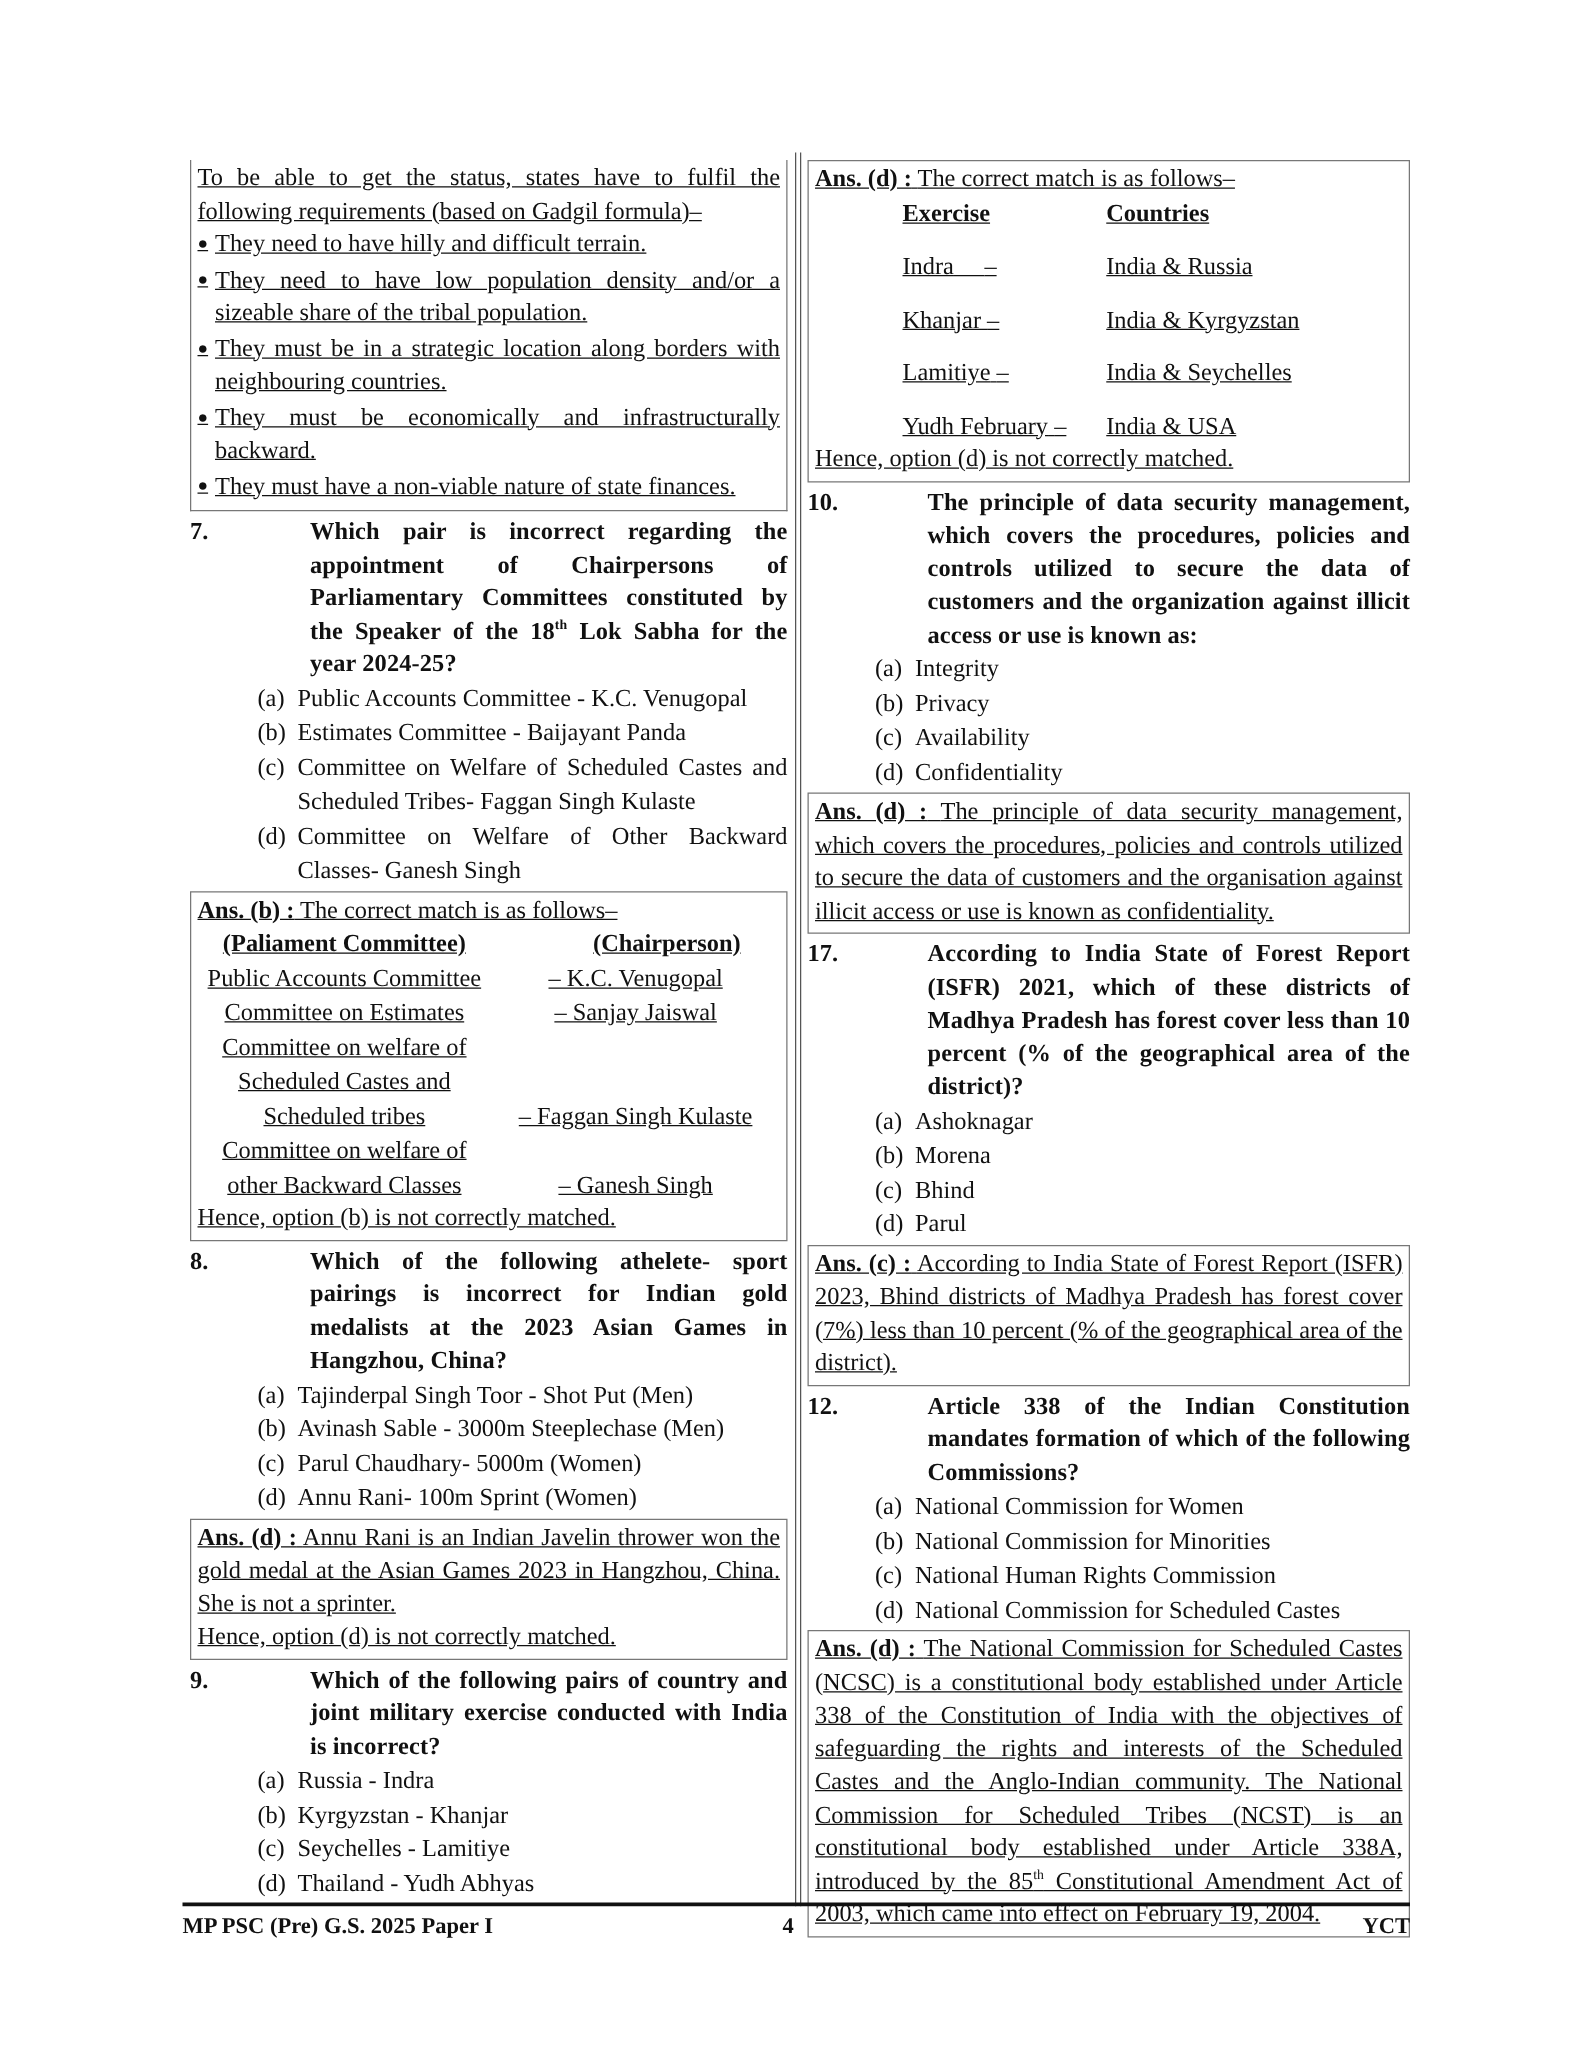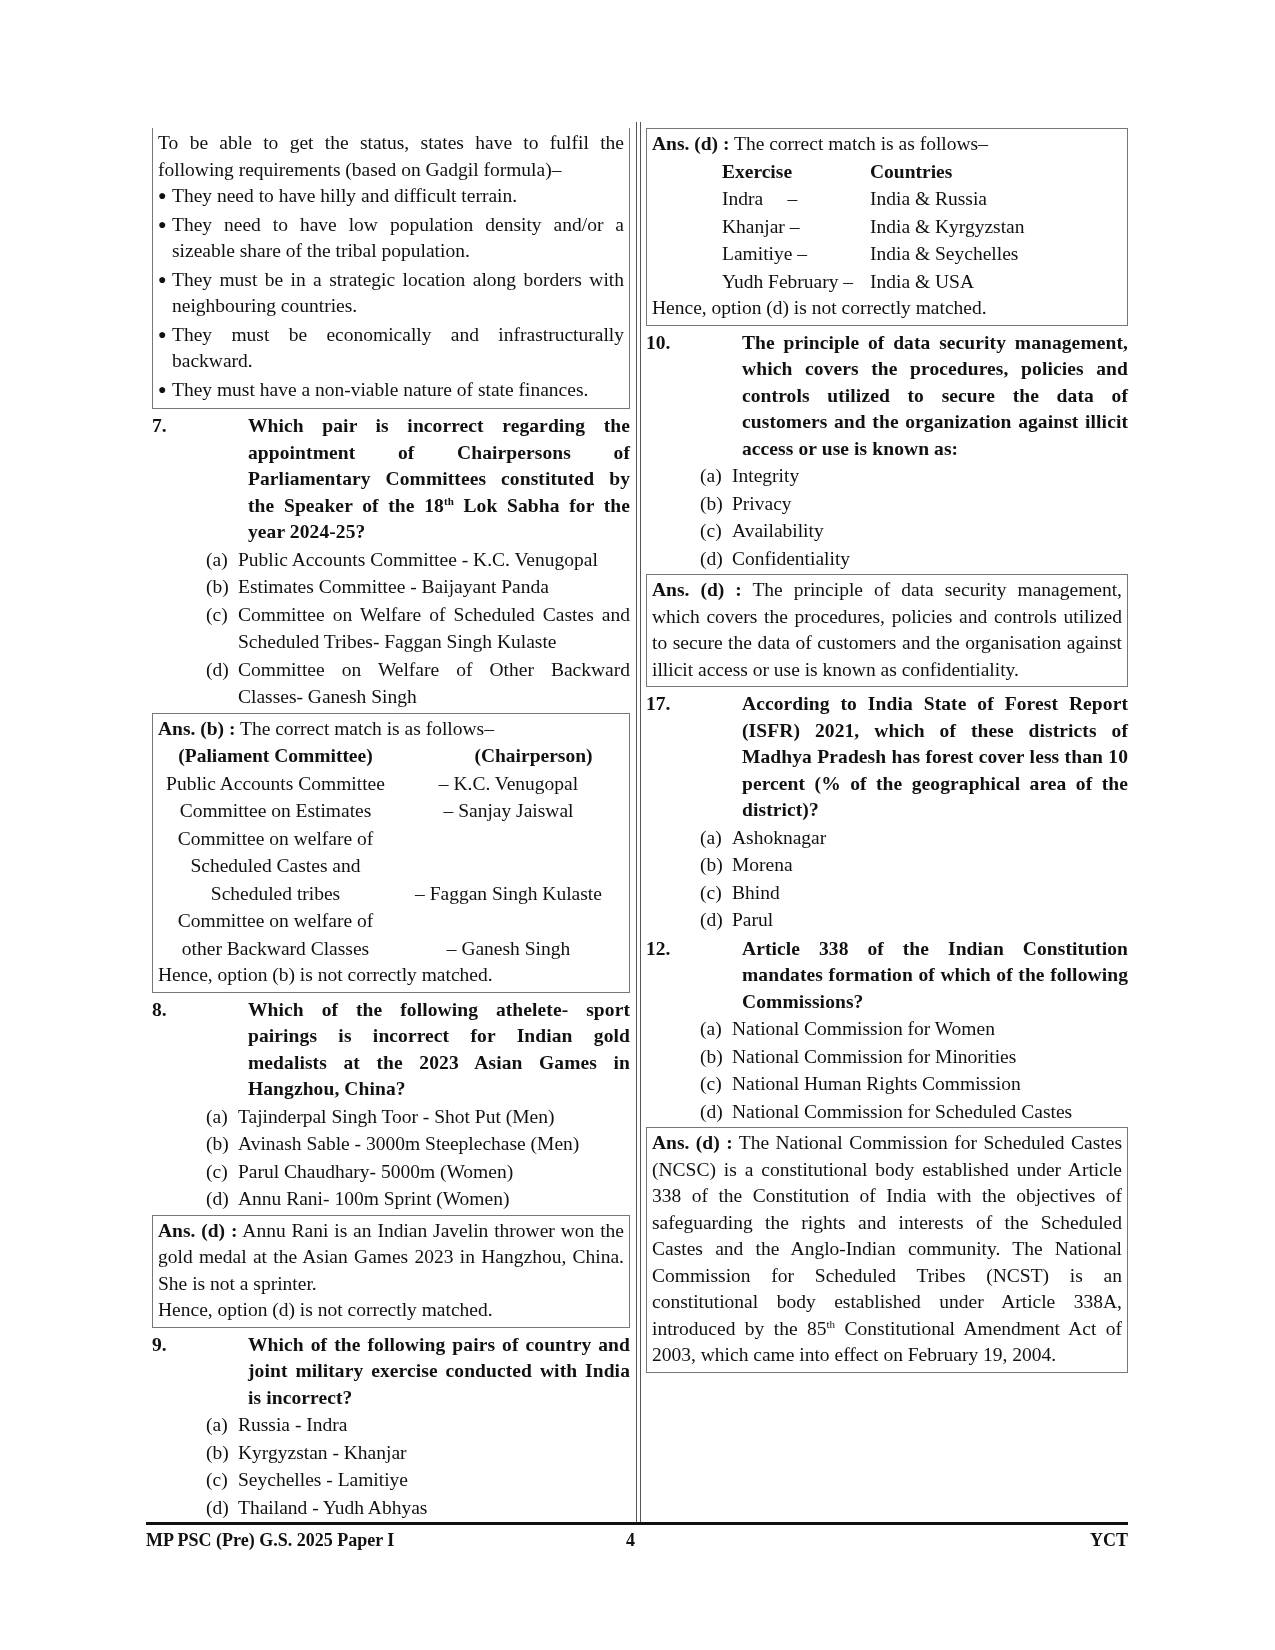--- a/index.html
+++ b/index.html
@@ -3,21 +3,21 @@
 <meta charset="utf-8">
 <style>
   html, body { margin: 0; padding: 0; background: #ffffff; }
   body { width: 1275px; height: 1650px; position: relative; overflow: hidden;
          font-family: "Liberation Serif", "DejaVu Serif", serif; color: #111; font-size: 19.5px; }
   .col { position: absolute; top: 128px; }
   .col-left { left: 152px; width: 478px; }
   .col-right { left: 646px; width: 482px; }
   .divider { position: absolute; top: 122px; height: 1403px; width: 3px;
              border-left: 1.5px solid #555; border-right: 1.5px solid #555; left: 636px; }
-  .box { border: 1.5px solid #777; padding: 2px 5px 3px 5px; margin: 0 0 4px 0; }
+  .box { border: 1.5px solid #777; padding: 2px 5px 3px 5px; margin: 0 0 4px 0; text-decoration: underline; }
   .box.open-top { border-top: none; }
   .line { line-height: 26.5px; }
   .just { text-align: justify; text-align-last: left; }
   .bullet { display: flex; line-height: 26.5px; margin-bottom: 2px; }
   .bullet .dot { width: 14px; flex: none; font-size: 14px; line-height: 26.5px; }
   .bullet .txt { flex: 1; text-align: justify; }
   .q { display: flex; margin-top: 2px; gap: 44px; }
   .q .qn { width: 52px; flex: none; font-weight: bold; line-height: 26.5px; }
   .q .qt { flex: 1; font-weight: bold; line-height: 26.5px; text-align: justify; text-align-last: left; letter-spacing: 0.1px; }
   .opts { margin-left: 54px; margin-bottom: 2px; }
@@ -159,21 +159,21 @@
         <span class="ol">(d)</span>
         <span class="ot">Thailand - Yudh Abhyas</span>
       </div>
   </div>
 </div>
 
 <div class="col col-right">
 
   <div class="box">
     <div class="line"><b>Ans. (d) :</b> <span>The correct match is as follows–</span></div>
-    <div class="tbl3" style="padding-left:70px; grid-template-columns: 148px 1fr;">
+    <div class="tbl3" style="padding-left:70px; grid-template-columns: 148px 1fr; gap: 15px;">
       <b>Exercise</b>
         <b>Countries</b>
       <span><span>Indra</span> &nbsp;&nbsp;&nbsp;&nbsp;<span>–</span></span>
         <span>India &amp; Russia</span>
       <span><span>Khanjar</span> <span>–</span></span>
         <span>India &amp; Kyrgyzstan</span>
       <span><span>Lamitiye</span> <span>–</span></span>
         <span>India &amp; Seychelles</span>
       <span><span>Yudh February</span> <span>–</span></span>
         <span>India &amp; USA</span>
@@ -222,20 +222,23 @@
       </div>
     <div class="opt">
         <span class="ol">(c)</span>
         <span class="ot">Bhind</span>
       </div>
     <div class="opt">
         <span class="ol">(d)</span>
         <span class="ot">Parul</span>
       </div>
   </div>
+  <div class="box">
+    <div class="line just"><b>Ans. (c) :</b> <span>According to India State of Forest Report (ISFR) 2023, Bhind districts of Madhya Pradesh has forest cover (7%) less than 10 percent (% of the geographical area of the district).</span></div>
+  </div>
 
   <div class="q">
     <span class="qn">12.</span>
     <span class="qt">Article 338 of the Indian Constitution mandates formation of which of the following Commissions?</span>
   </div>
   <div class="opts">
     <div class="opt">
         <span class="ol">(a)</span>
         <span class="ot">National Commission for Women</span>
       </div>

